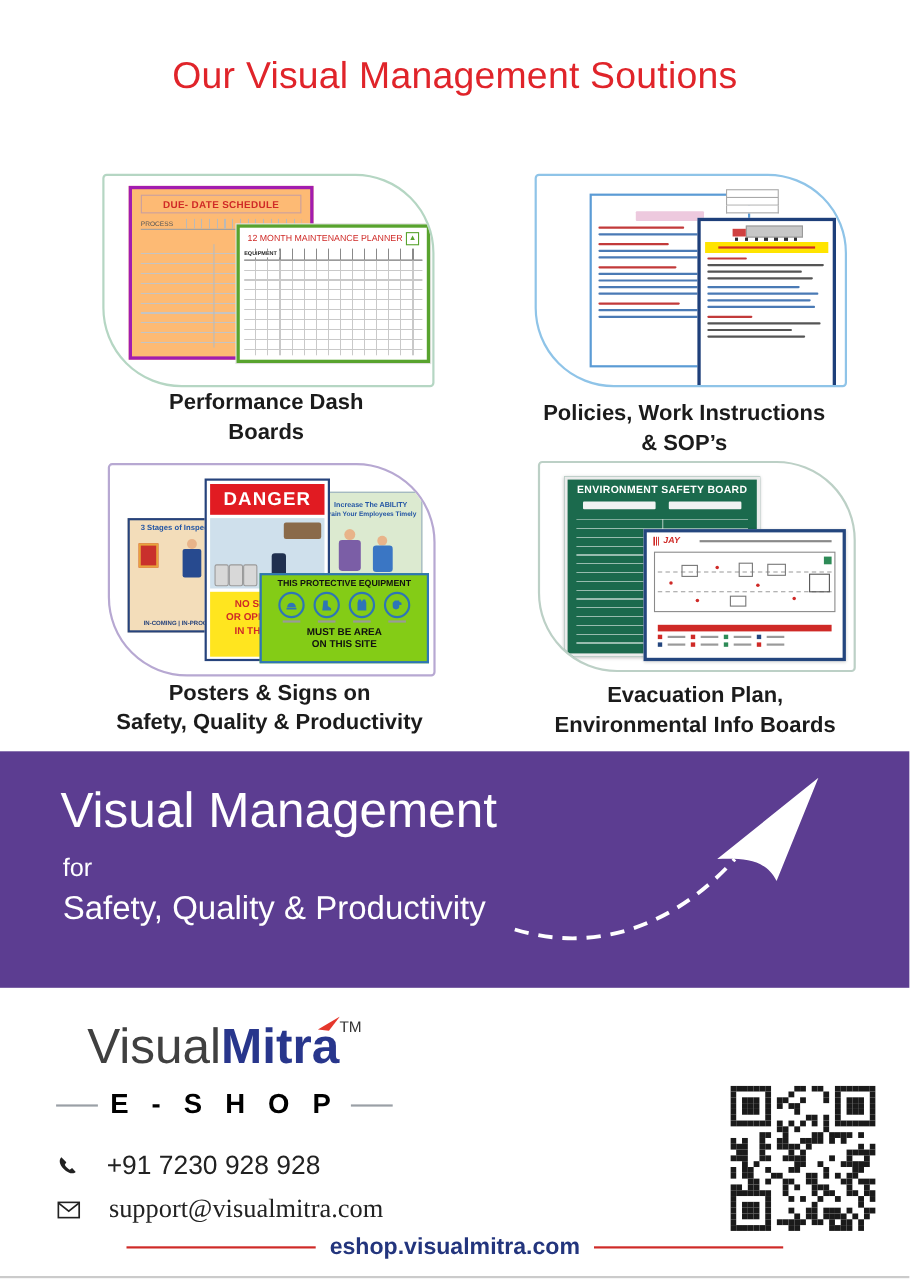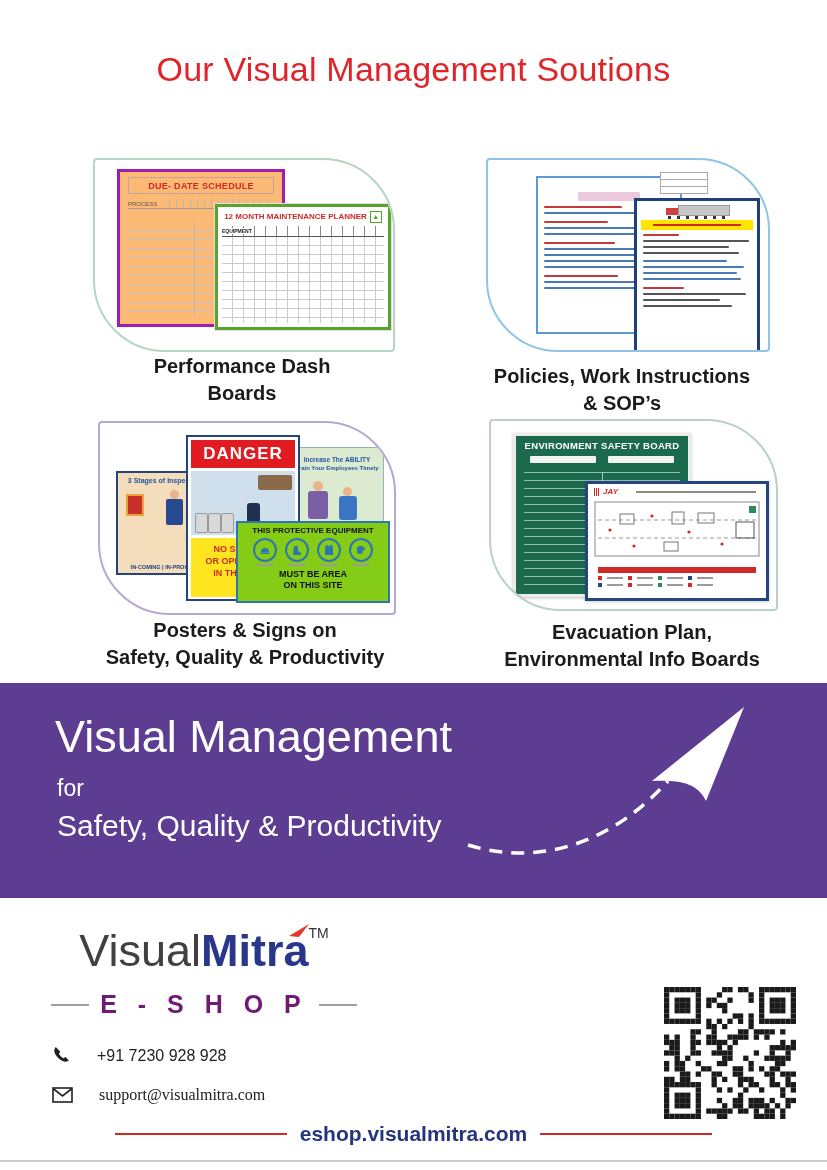--- a/index.html
+++ b/index.html
@@ -31,21 +31,21 @@
   .c1b-head{height:12px;margin:2px 8px 0;border-bottom:1px solid #9e9e9e;display:flex;align-items:flex-end;}
   .c1b-proc{font-size:6px;color:#555;padding-bottom:1px;}
   .c1b-ticks{flex:1;height:9px;margin-left:6px;
              background:repeating-linear-gradient(to right,transparent 0 6px,#b9b9b9 6px 7px);}
   .c1b-grid{position:absolute;left:8px;right:8px;top:50px;bottom:8px;
             background:repeating-linear-gradient(to bottom,transparent 0 8px,#c4c4c4 8px 9px);}
   .c1b-vline{position:absolute;left:45%;top:0;bottom:0;width:1px;background:#b9b9b9;}
   .c1-front{position:absolute;left:120px;top:44px;width:170px;height:120px;background:#fff;
             border:3px solid #58a32e;box-shadow:0 0 0 1px #e0e0e0;}
   .c1f-title{height:15px;margin:2px 4px;display:flex;align-items:center;gap:3px;justify-content:center;}
-  .c1f-title-text{color:#cf2a27;font-weight:700;font-size:8px;white-space:nowrap;}
+  .c1f-title-text{color:#cf2a27;font-weight:400;font-size:8px;white-space:nowrap;}
   .c1f-logo{width:10px;height:10px;border:1px solid #58a32e;color:#58a32e;font-size:7px;
             line-height:9px;text-align:center;}
   .c1f-head{height:10px;margin:0 4px;border-bottom:1px solid #555;display:flex;align-items:center;
             background:repeating-linear-gradient(to right,transparent 0 10px,#8a8a8a 10px 11px);}
   .c1f-equip{font-size:5px;font-weight:700;color:#222;background:#fff;padding-right:2px;}
   .c1f-grid{position:absolute;left:4px;right:4px;top:30px;bottom:4px;
             background:repeating-linear-gradient(to bottom,transparent 0 8px,#c9c9c9 8px 9px),
                        repeating-linear-gradient(to right,transparent 0 10px,#c9c9c9 10px 11px);}
 
   
@@ -139,22 +139,22 @@
   
   .logo-row{position:absolute;left:48px;top:926px;width:312px;text-align:center;}
   .logo-main{display:inline-block;position:relative;font-size:45px;line-height:1.1;}
   .lg-gray{color:#404040;}
   .lg-blue{color:#28368c;font-weight:700;}
   .lg-arrow{position:absolute;right:20px;top:-2px;}
   .lg-tm{font-size:14px;color:#333;vertical-align:28px;}
   .eshop-row{position:absolute;left:48px;top:990px;width:312px;display:flex;align-items:center;
              justify-content:center;gap:11px;}
   .eshop-dash{width:38px;height:2px;background:#9aa0a6;}
-  .eshop-text{color:#701a75;font-weight:700;font-size:25px;letter-spacing:7px;white-space:nowrap;}
-  .contact{position:absolute;left:52px;display:flex;align-items:center;gap:26px;font-size:16px;color:#222;}
+  .eshop-text{color:#000000;font-weight:700;font-size:25px;letter-spacing:7px;white-space:nowrap;}
+  .contact{position:absolute;left:52px;display:flex;align-items:center;gap:26px;font-size:24px;color:#222;}
   .contact.phone{top:1046px;}
   .contact.mail{top:1086px;font-family:Liberation Serif, serif;}
   .site-row{position:absolute;left:0;top:1122px;width:827px;display:flex;align-items:center;
             justify-content:center;gap:13px;}
   .site-line{width:172px;height:2px;background:#cf2a27;}
   .site-text{color:#23357d;font-weight:700;font-size:21px;}
   .qr-box{position:absolute;left:660px;top:982px;width:140px;height:142px;display:flex;
           align-items:center;justify-content:center;background:#fff;}
   .bottom-rule{position:absolute;left:0;top:1160px;width:827px;height:2px;background:#cbcbcb;}
 </style>

